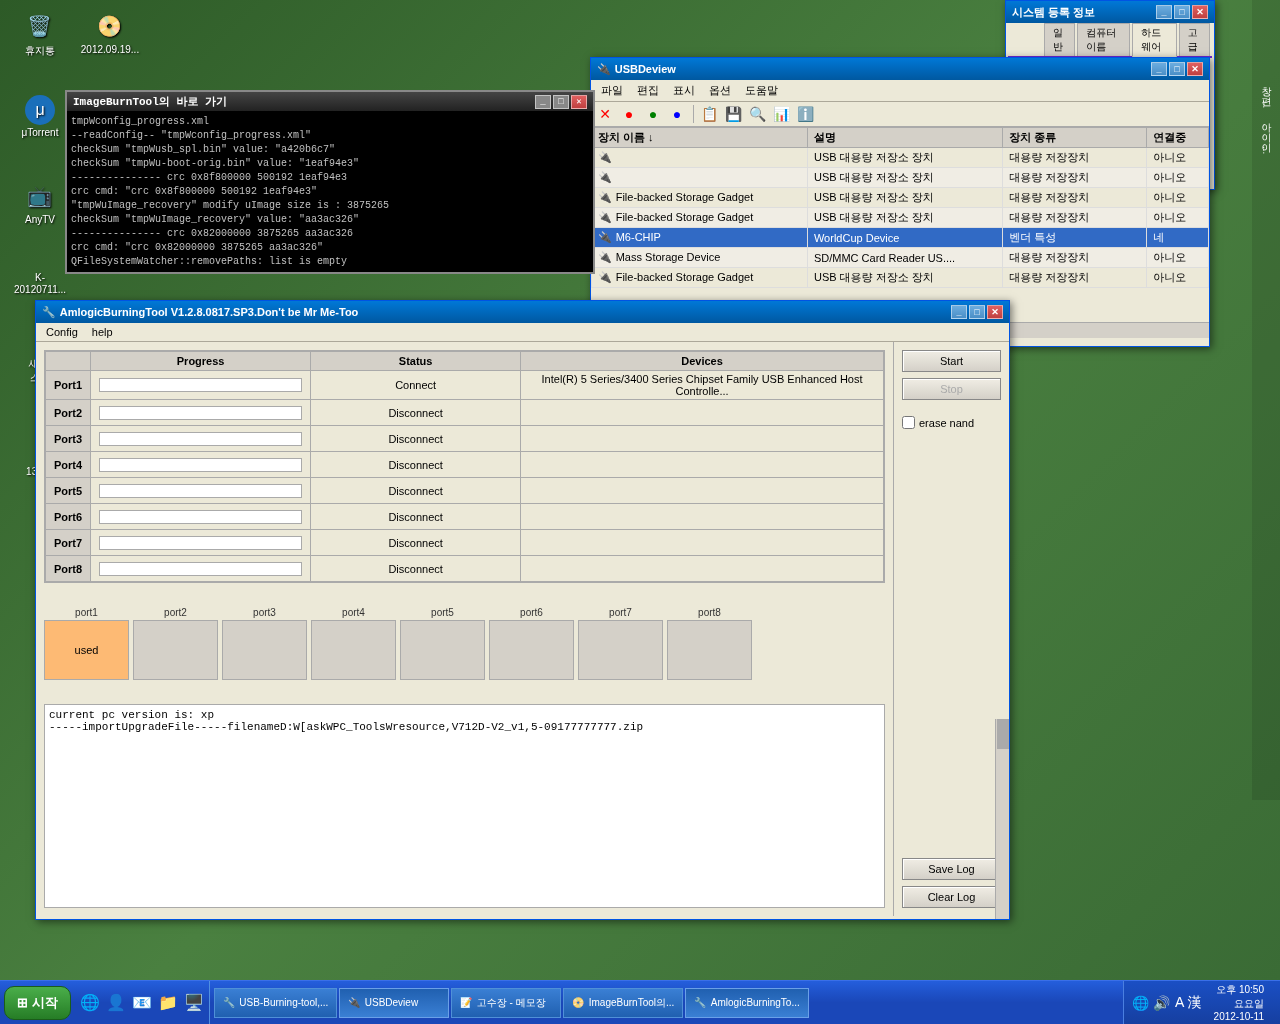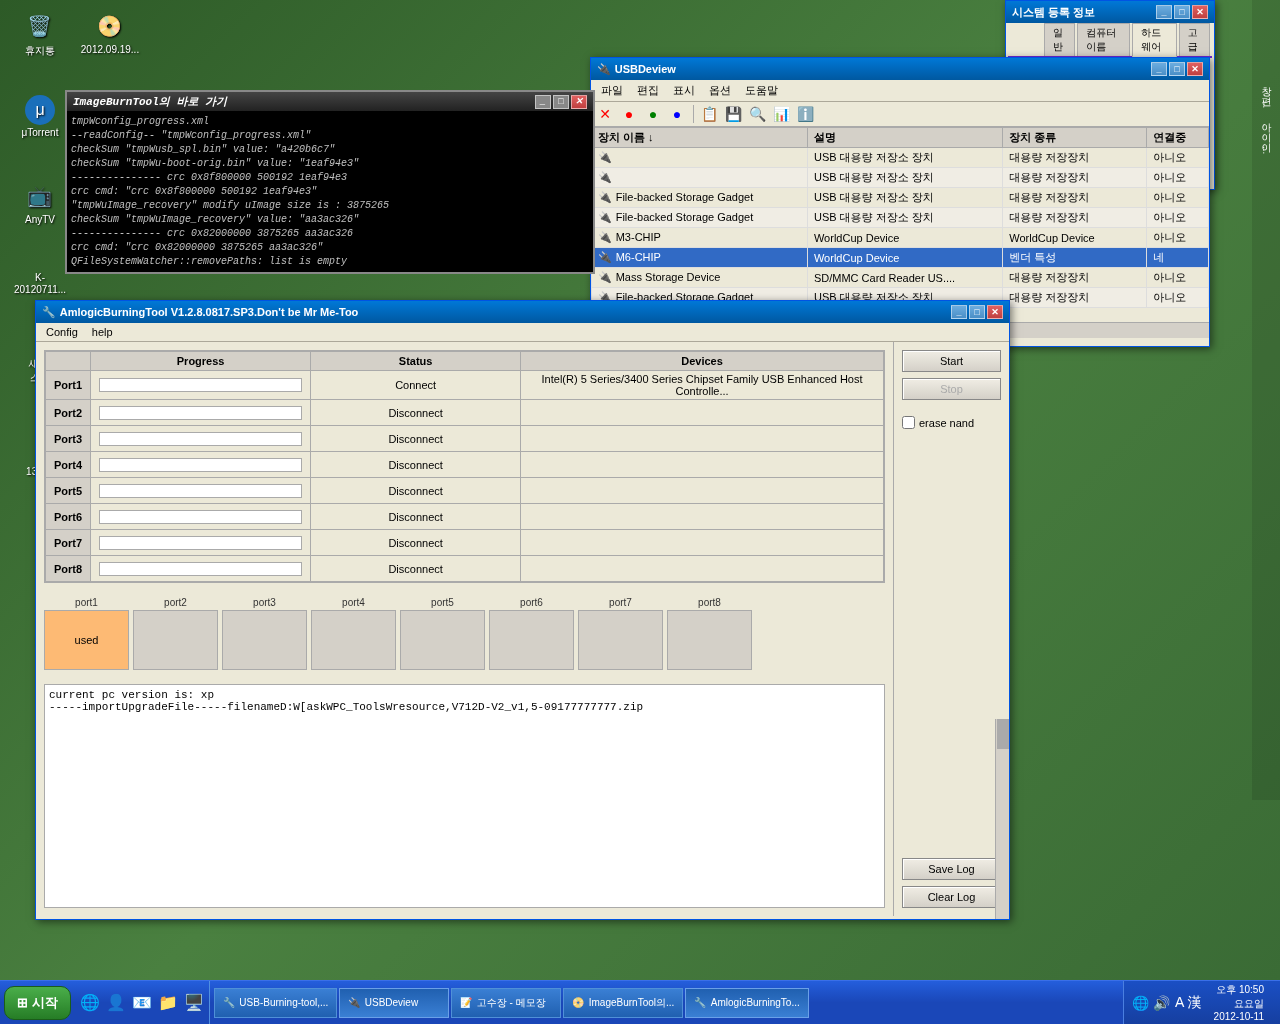--- a/index.html
+++ b/index.html
@@ -101,21 +101,20 @@
       position: absolute;
       top: 90px;
       left: 65px;
       width: 530px;
       height: 184px;
       background: #000;
       color: #c0c0c0;
       font-family: 'Courier New', monospace;
       font-size: 10px;
       border: 2px solid #888;
-      font-style: italic;
     }
     .terminal-titlebar {
       background: linear-gradient(to bottom, #444, #222);
       color: white;
       padding: 2px 6px;
       font-size: 11px;
       font-weight: bold;
       display: flex;
       justify-content: space-between;
       align-items: center;
@@ -542,26 +541,20 @@
       <td>USB 대용량 저장소 장치</td>
       <td>대용량 저장장치</td>
       <td>아니오</td>
     </tr>
             <tr>
       <td><span class="usb-icon">🔌</span>File-backed Storage Gadget</td>
       <td>USB 대용량 저장소 장치</td>
       <td>대용량 저장장치</td>
       <td>아니오</td>
     </tr>
-            <tr>
-      <td><span class="usb-icon">🔌</span>M3-CHIP</td>
-      <td>WorldCup Device</td>
-      <td>WorldCup Device</td>
-      <td>아니오</td>
-    </tr>
             <tr class="selected">
       <td><span class="usb-icon">🔌</span>M6-CHIP</td>
       <td>WorldCup Device</td>
       <td>벤더 특성</td>
       <td>네</td>
     </tr>
             <tr>
       <td><span class="usb-icon">🔌</span>Mass Storage Device</td>
       <td>SD/MMC Card Reader US....</td>
       <td>대용량 저장장치</td>
@@ -617,21 +610,21 @@
         <div class="titlebar-btn">□</div>
         <div class="titlebar-btn close">✕</div>
       </div>
     </div>
     <div class="menubar">
       <span class="menu-item">Config</span>
       <span class="menu-item">help</span>
     </div>
     <div style="display:flex;height:calc(100% - 44px);">
 
-      <div style="flex:1;padding:8px;display:flex;flex-direction:column;gap:14px;">
+      <div style="flex:1;padding:8px;display:flex;flex-direction:column;gap:24px;">
 
         <div style="border:1px solid #aaa;">
           <table class="port-table">
             <thead>
               <tr>
                 <th style="width:45px;"></th>
                 <th>Progress</th>
                 <th>Status</th>
                 <th>Devices</th>
               </tr>

